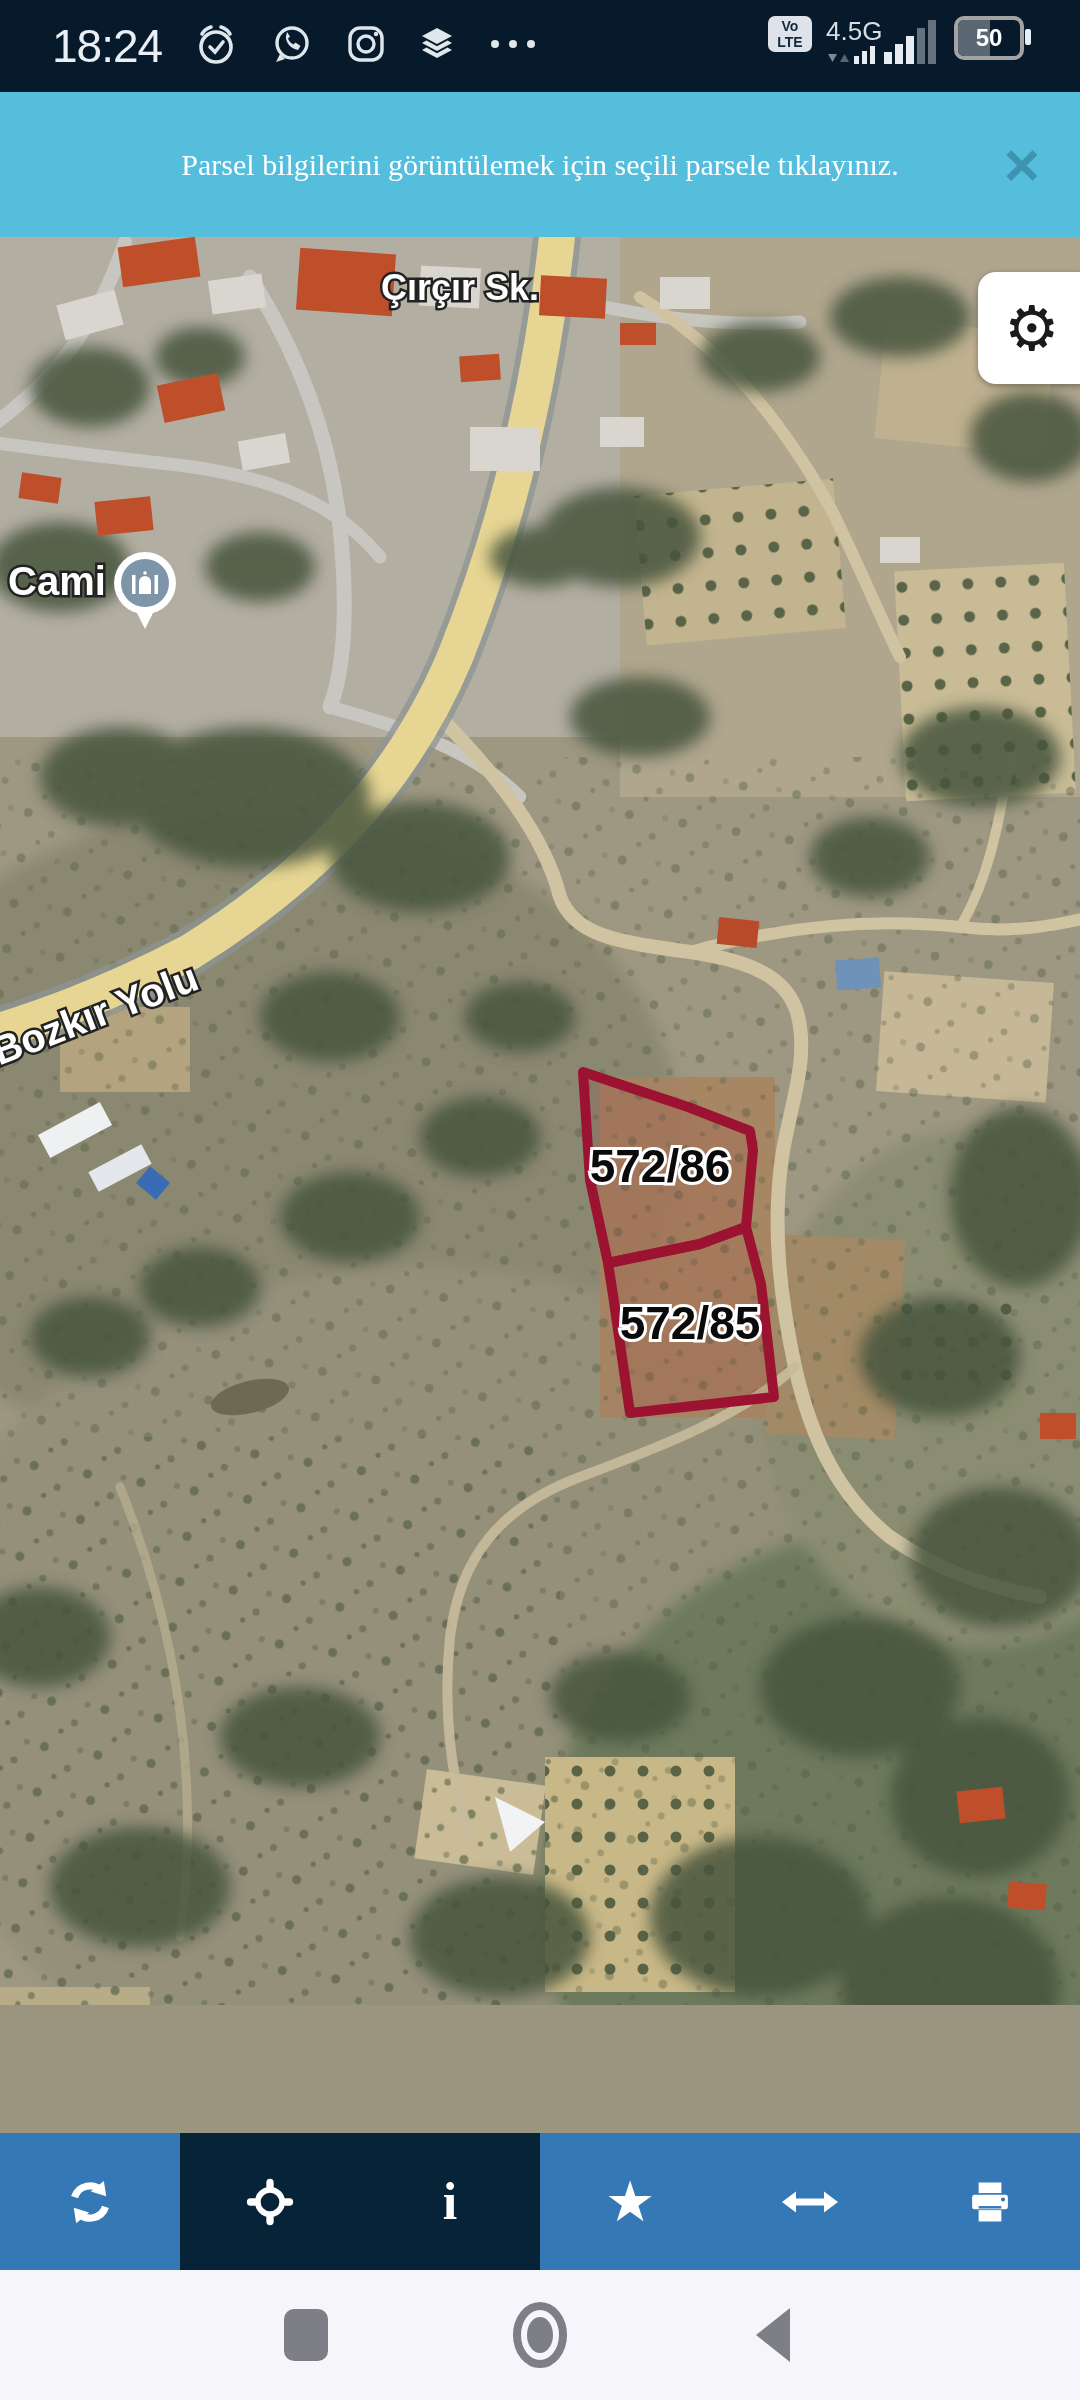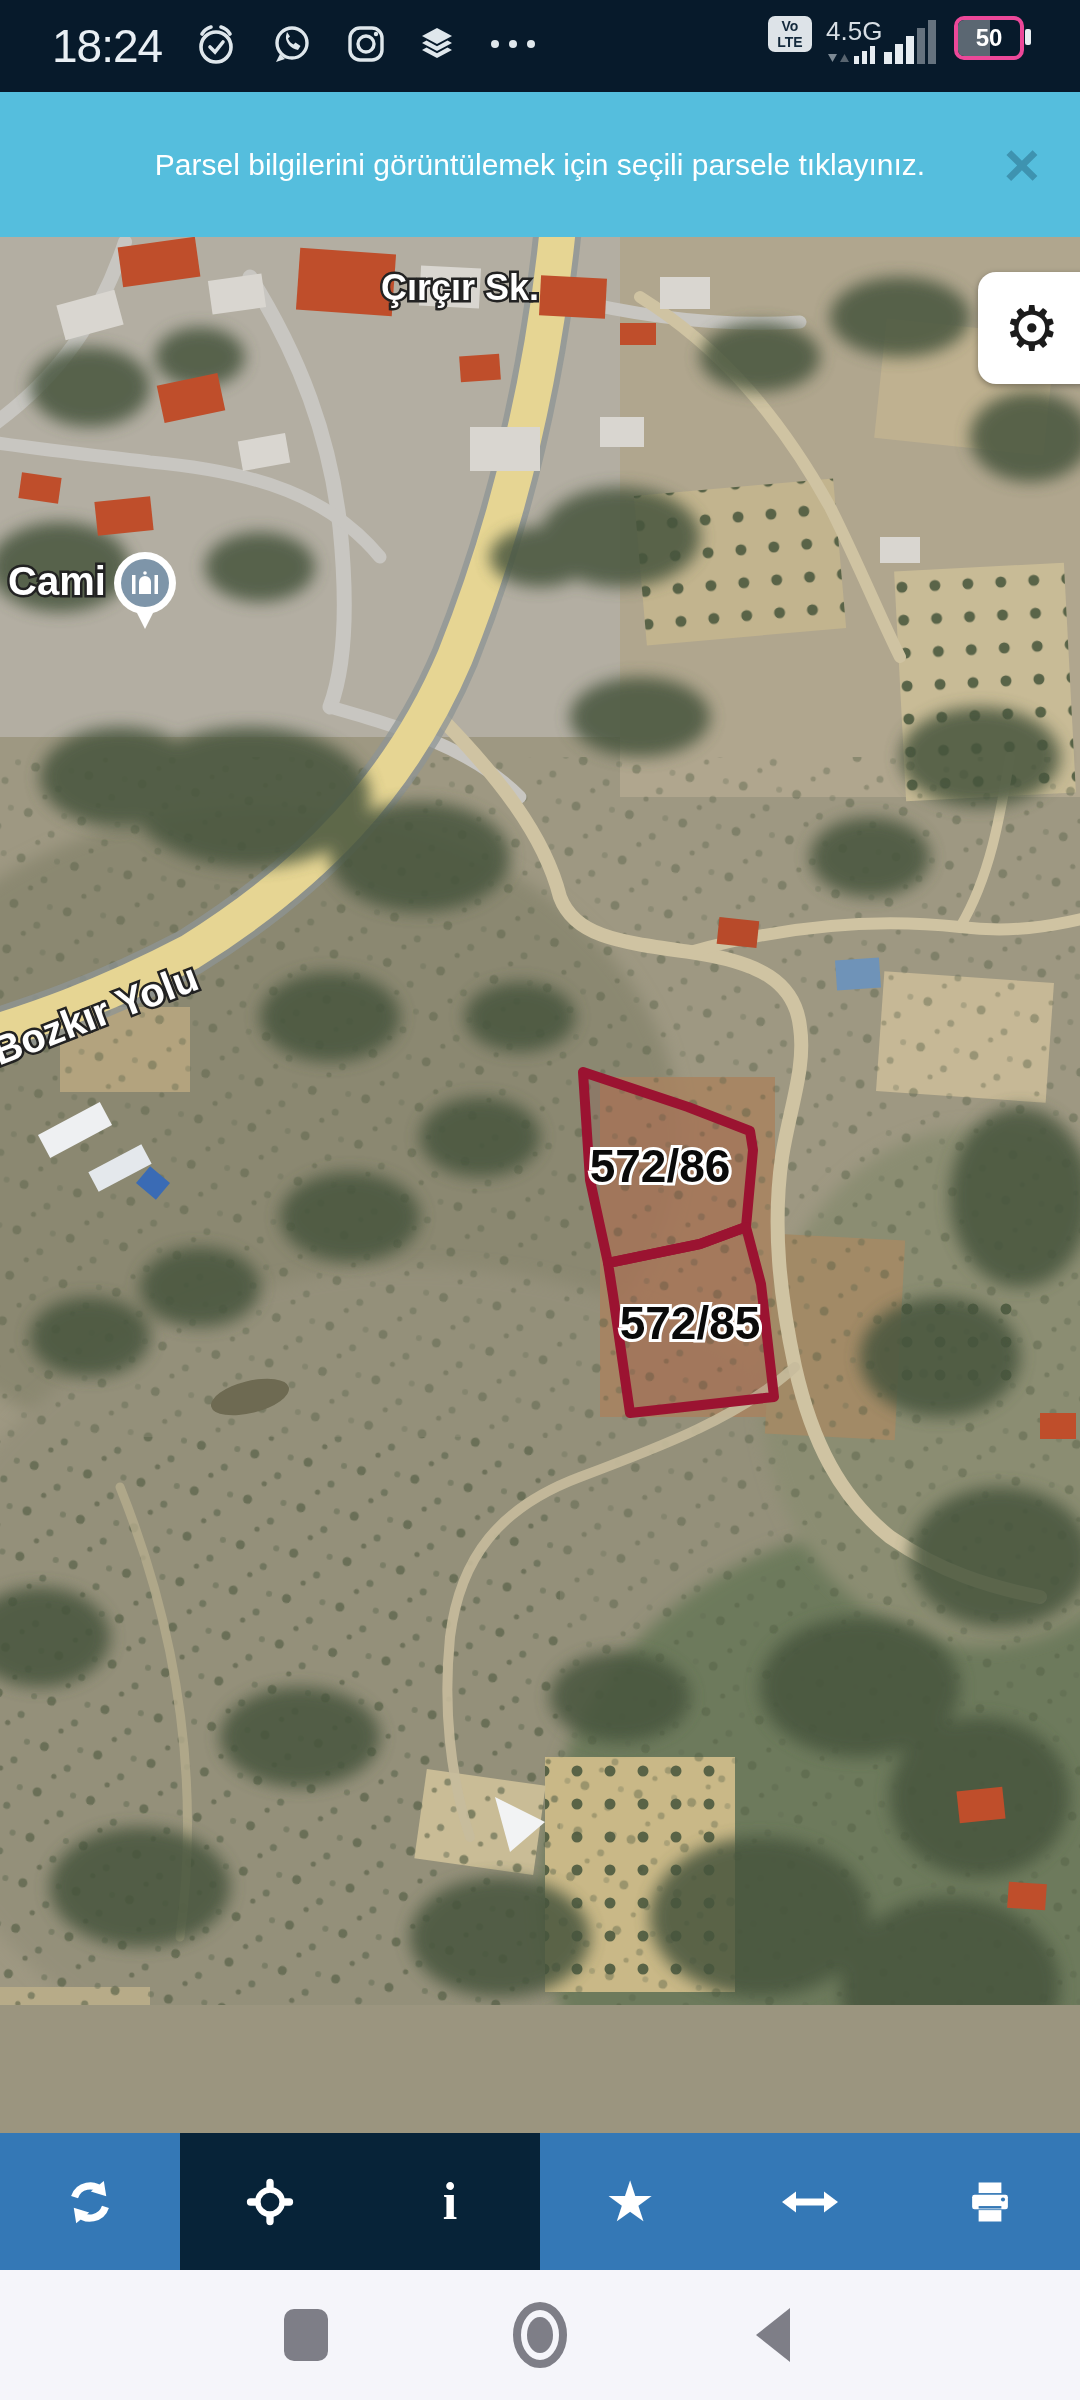--- a/index.html
+++ b/index.html
@@ -16,32 +16,32 @@
   }
   .sb-left{display:flex;align-items:center;gap:31px;}
   .sb-time{font-size:46px;letter-spacing:-1px;}
   .sb-right{display:flex;align-items:flex-start;gap:12px;}
   .volte{
     width:44px;height:36px;background:#dde3e8;border-radius:7px;
     color:#13293c;font-weight:bold;font-size:14px;line-height:1.15;
     display:flex;flex-direction:column;align-items:center;justify-content:center;
   }
   .battery{
-    position:relative;width:62px;height:36px;border:4px solid #ec4899;
+    position:relative;width:62px;height:36px;border:4px solid #a3a3a3;
     border-radius:10px;display:flex;align-items:center;justify-content:center;
   }
   .battery .fill{position:absolute;left:0;top:0;bottom:0;width:52%;background:#5b6772;border-radius:6px 0 0 6px;}
   .battery .pct{position:relative;color:#fff;font-size:24px;font-weight:bold;}
   .battery .nub{position:absolute;right:-11px;top:9px;width:6px;height:16px;background:#e8eef2;border-radius:2px;}
   
   .banner{
     position:absolute;left:0;top:92px;width:1080px;height:145px;
     background:#55bedd;display:flex;align-items:center;justify-content:center;
   }
-  .banner-msg{color:#ffffff;font-size:30px;text-align:center;max-width:880px;}
+  .banner-msg{color:#ffffff;font-size:30px;text-align:center;max-width:880px;font-family:Liberation Serif, serif;}
   .banner-close{
     position:absolute;right:30px;top:50%;transform:translateY(-50%);
     color:#3e93b0;font-size:62px;font-weight:bold;line-height:1;
     background:none;border:none;padding:0 10px;cursor:pointer;
   }
   
   .map{position:absolute;left:0;top:237px;width:1080px;height:1768px;overflow:hidden;background:#f0abfc;}
   .gear-btn{
     position:absolute;left:978px;top:272px;width:120px;height:112px;
     background:#ffffff;border-radius:18px;display:flex;align-items:center;

